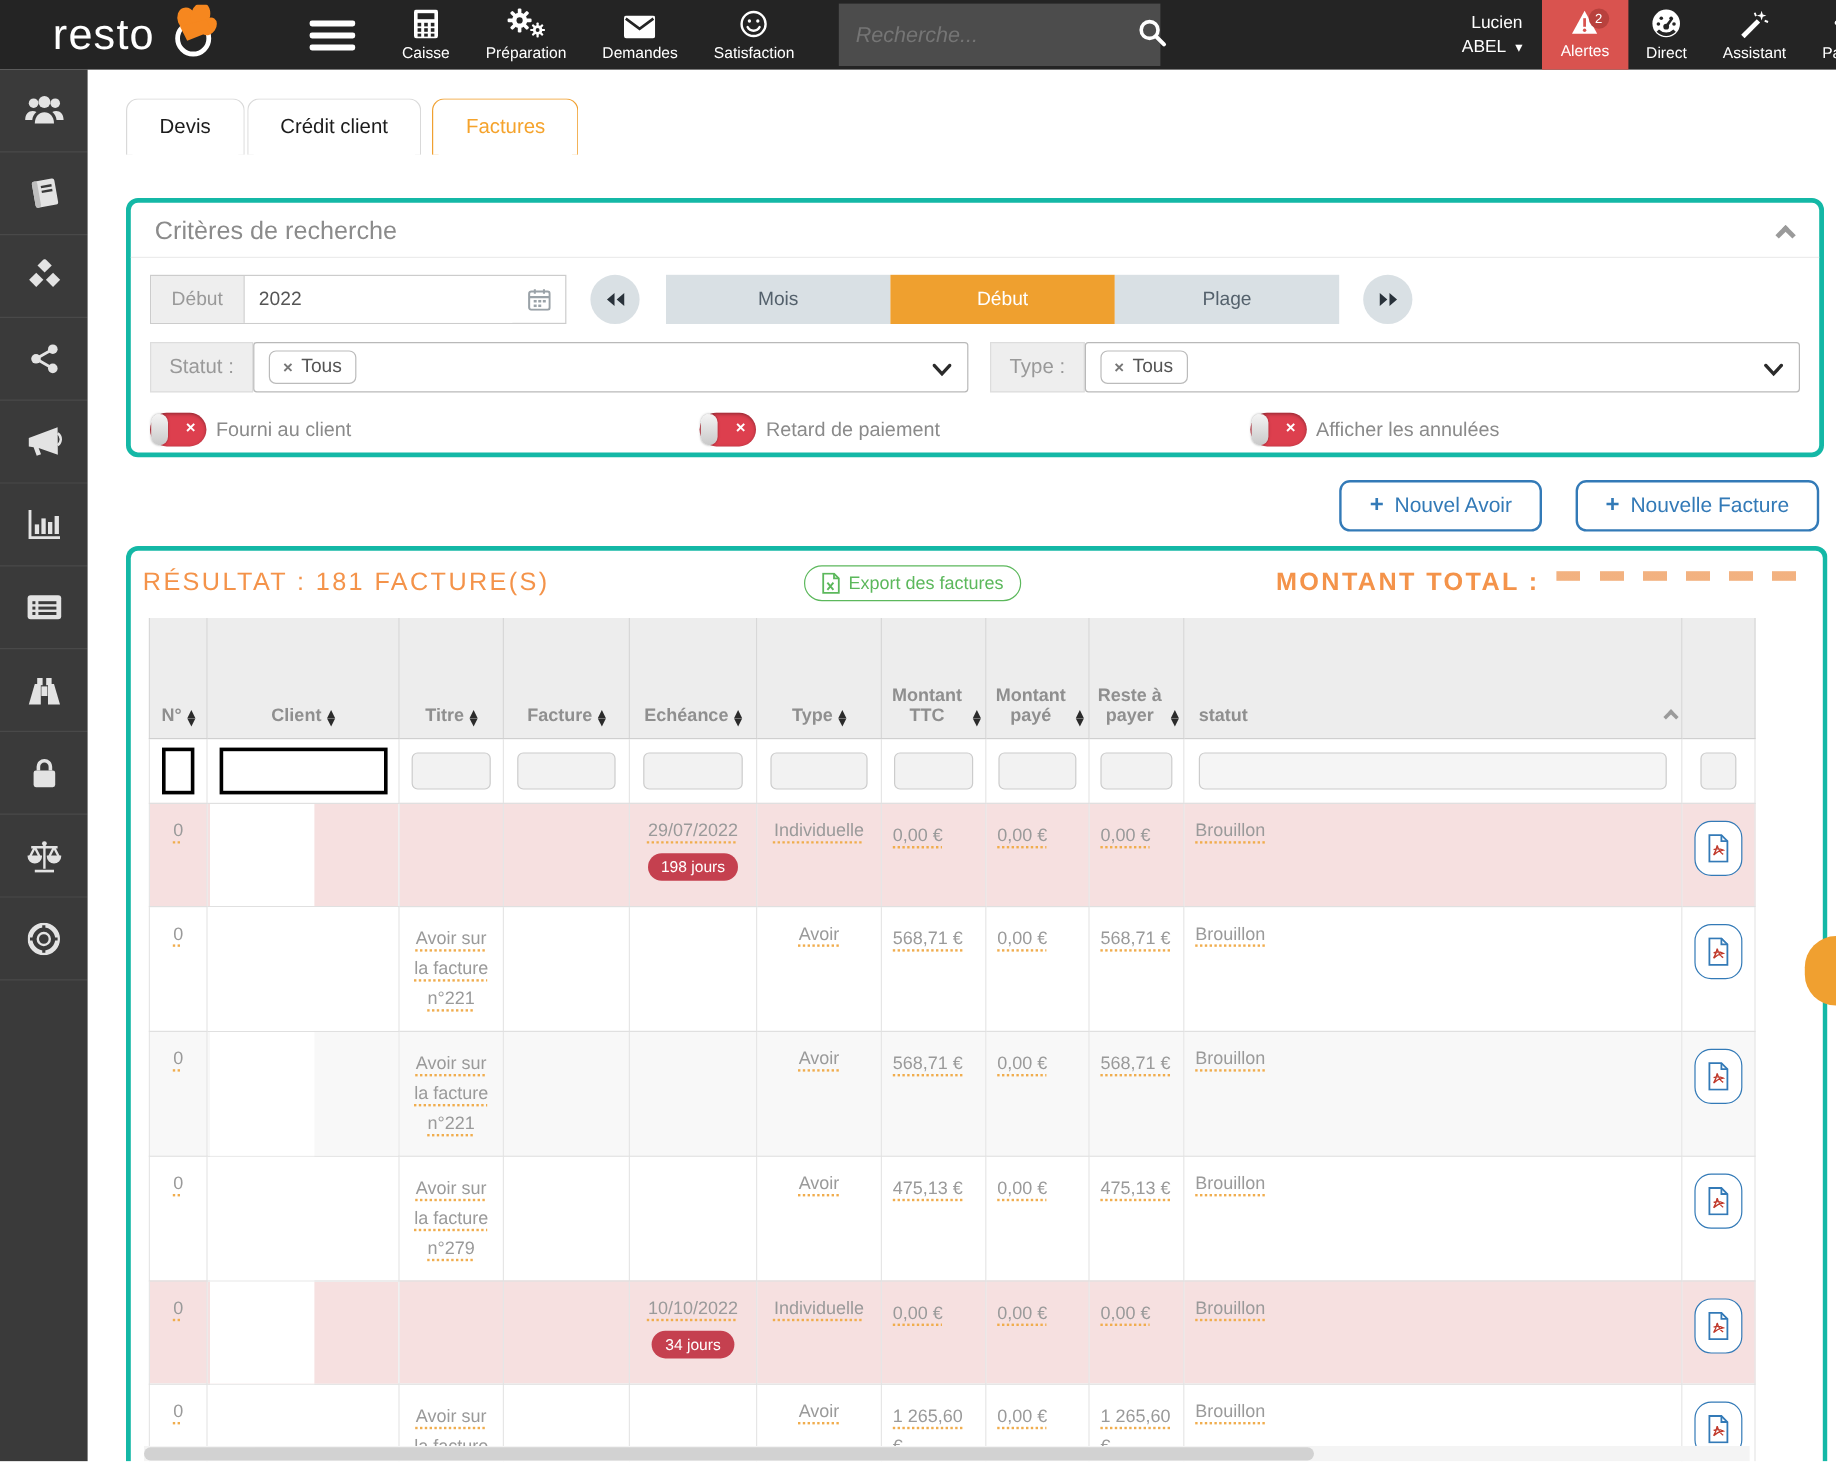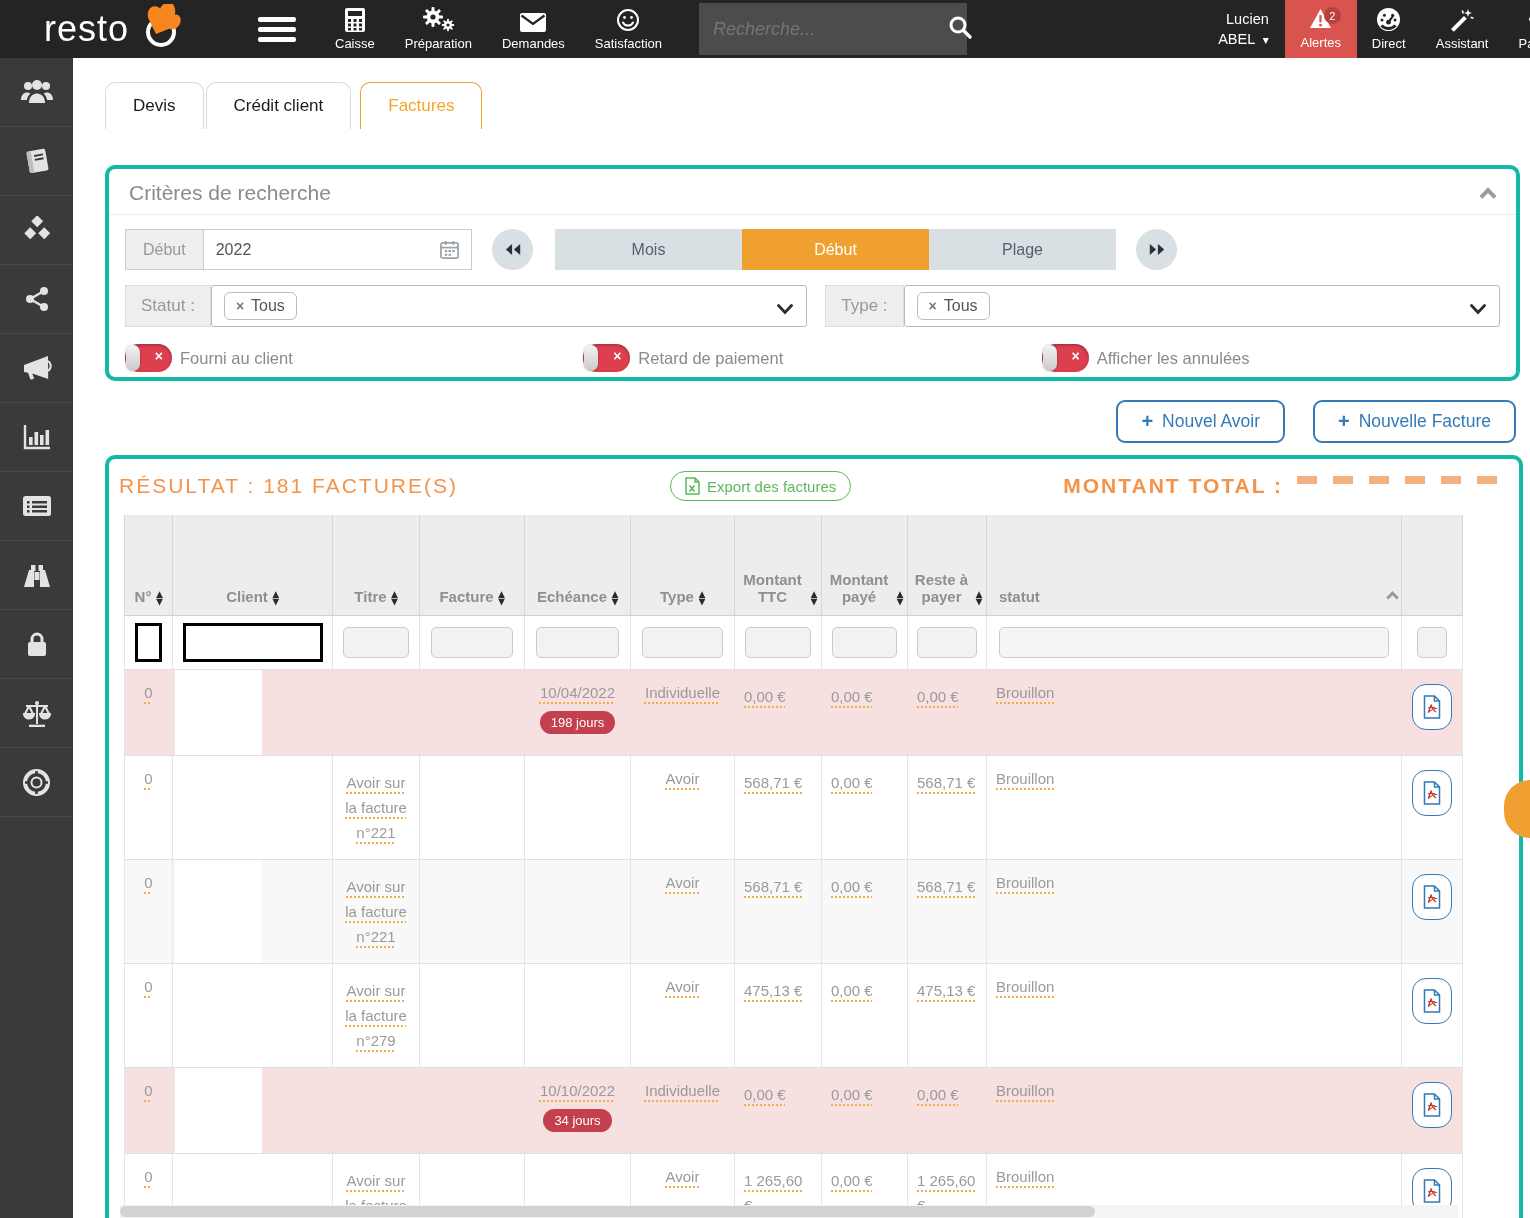--- a/index.html
+++ b/index.html
@@ -692,21 +692,21 @@
                 <td><input class="flt wide" style=""></td>
                 <td><input class="flt sm" style=""></td>
               </tr>
               <tr class="row-pink">
                 <td class="c-no"><span class="cl">0</span></td>
                 <td class="c-client">
                   <div class="redact"></div>
                 </td>
                 <td class="c-titre"></td>
                 <td class="c-facture"></td>
-                <td class="c-echeance"><span class="cl">10/04/2022</span><br><span class="jours-badge">198 jours</span></td>
+                <td class="c-echeance"><span class="cl">29/07/2022</span><br><span class="jours-badge">198 jours</span></td>
                 <td class="c-type"><span class="cl">Individuelle</span></td>
                 <td class="c-montant_ttc"><span class="cl">0,00 €</span></td>
                 <td class="c-montant_paye"><span class="cl">0,00 €</span></td>
                 <td class="c-reste"><span class="cl">0,00 €</span></td>
                 <td class="c-statut"><span class="cl">Brouillon</span></td>
                 <td class="c-pdf"><button class="pdf-btn">
                     <svg width="20" height="24" viewBox="0 0 20 24">
                       <path d="M2.5 1 h10 l5 5 v17 h-15 z" fill="#fff" stroke="#337ab7" stroke-width="1.5"></path>
                       <path d="M12.5 1 v5 h5" fill="none" stroke="#337ab7" stroke-width="1.5"></path>
                       <path d="M6 13 c2.5 -1 5 -1 8 .5 c-3 .5 -6 2 -8 4 c1.5 -2.5 2.5 -5 3 -8 c.8 3 2.5 6 5 7.5" fill="none" stroke="#c0392b" stroke-width="1.1"></path>

